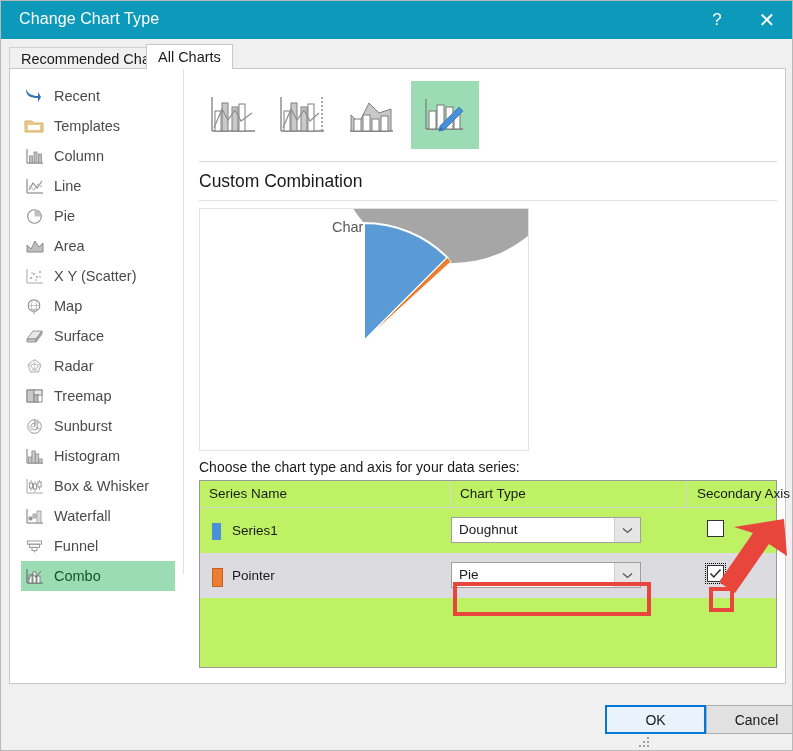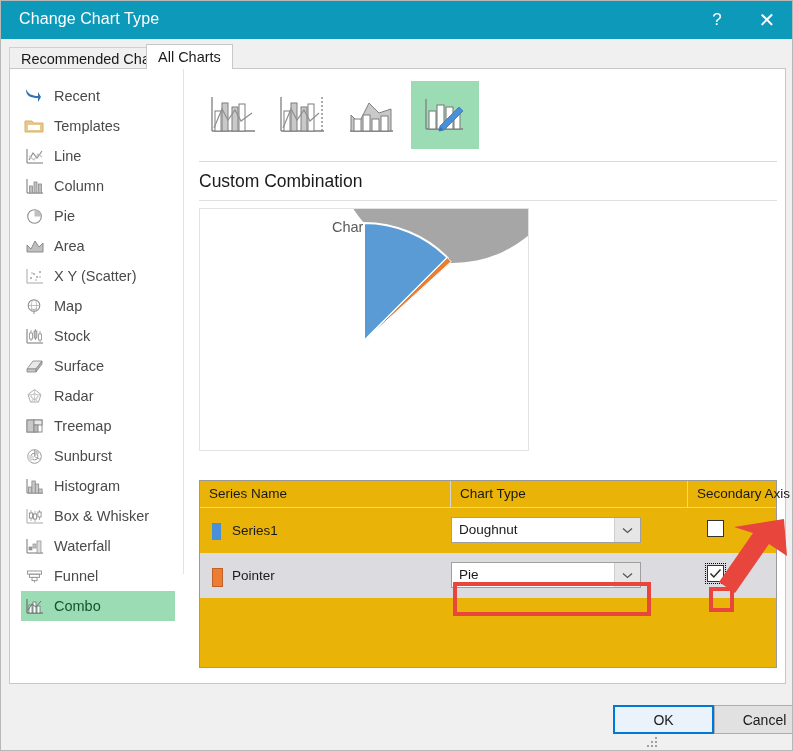--- a/index.html
+++ b/index.html
@@ -220,21 +220,21 @@
   }
 
   
   #series-table {
     position: absolute;
     left: 14px; top: 411px;
     width: 578px;
     height: 188px;
     border: 1px solid #9a9a9a;
     box-sizing: border-box;
-    background: #eab308;
+    background: #bef264;
   }
   #table-head {
     position: relative;
     height: 26px;
     border-bottom: 1px solid #d5d5d5;
   }
   .th {
     position: absolute;
     top: 0;
     height: 26px;
@@ -339,21 +339,21 @@
   #annot-arrow {
     position: absolute;
     left: 700px; top: 515px;
     z-index: 21;
     pointer-events: none;
   }
 
   
   #footer {
     position: absolute;
-    left: 12px; top: 683px;
+    left: 4px; top: 683px;
     width: 649px; height: 68px;
     background: #f0f0f0;
   }
   .dlgbtn {
     position: absolute;
     top: 21px;
     width: 101px; height: 29px;
     font-size: 14px;
     color: #1a1a1a;
     background: #e1e1e1;
@@ -422,38 +422,38 @@
             </svg>
         </span>
         <span class="side-label">Templates</span>
       </div>
 
       <div class="side-item">
         <span class="side-icon">
           <svg width="19" height="17" viewBox="0 0 19 17">
               <line x1="2" y1="1" x2="2" y2="15" stroke="#8c8c8c" stroke-width="1.2"></line>
               <line x1="2" y1="15" x2="18" y2="15" stroke="#8c8c8c" stroke-width="1.2"></line>
-              <polyline points="4,12 8,5 12,10 17,3" fill="none" stroke="#8c8c8c" stroke-width="1.1"></polyline>
-              <polyline points="4,8 9,12 13,6 17,9" fill="none" stroke="#bfbfbf" stroke-width="1.1"></polyline>
-            </svg>
-        </span>
-        <span class="side-label">Line</span>
-      </div>
-
-      <div class="side-item">
-        <span class="side-icon">
-          <svg width="19" height="17" viewBox="0 0 19 17">
-              <line x1="2" y1="1" x2="2" y2="15" stroke="#8c8c8c" stroke-width="1.2"></line>
-              <line x1="2" y1="15" x2="18" y2="15" stroke="#8c8c8c" stroke-width="1.2"></line>
               <rect x="4.5" y="8" width="3" height="7" fill="#bfbfbf" stroke="#8c8c8c" stroke-width="0.8"></rect>
               <rect x="9" y="4" width="3" height="11" fill="#bfbfbf" stroke="#8c8c8c" stroke-width="0.8"></rect>
               <rect x="13.5" y="6" width="3" height="9" fill="#bfbfbf" stroke="#8c8c8c" stroke-width="0.8"></rect>
             </svg>
         </span>
         <span class="side-label">Column</span>
+      </div>
+
+      <div class="side-item">
+        <span class="side-icon">
+          <svg width="19" height="17" viewBox="0 0 19 17">
+              <line x1="2" y1="1" x2="2" y2="15" stroke="#8c8c8c" stroke-width="1.2"></line>
+              <line x1="2" y1="15" x2="18" y2="15" stroke="#8c8c8c" stroke-width="1.2"></line>
+              <polyline points="4,12 8,5 12,10 17,3" fill="none" stroke="#8c8c8c" stroke-width="1.1"></polyline>
+              <polyline points="4,8 9,12 13,6 17,9" fill="none" stroke="#bfbfbf" stroke-width="1.1"></polyline>
+            </svg>
+        </span>
+        <span class="side-label">Line</span>
       </div>
 
       <div class="side-item">
         <span class="side-icon">
           <svg width="19" height="17" viewBox="0 0 19 17">
               <circle cx="9.5" cy="8.5" r="6.8" fill="#ffffff" stroke="#8c8c8c" stroke-width="1.1"></circle>
               <path d="M9.5,8.5 L9.5,1.7 A6.8,6.8 0 0,1 16.3,8.5 Z" fill="#bfbfbf"></path>
             </svg>
         </span>
         <span class="side-label">Pie</span>
@@ -492,35 +492,20 @@
               <circle cx="9" cy="7.5" r="5.8" fill="#ffffff" stroke="#8c8c8c" stroke-width="1.1"></circle>
               <ellipse cx="9" cy="7.5" rx="2.6" ry="5.8" fill="none" stroke="#b0b0b0" stroke-width="0.8"></ellipse>
               <line x1="3.2" y1="7.5" x2="14.8" y2="7.5" stroke="#b0b0b0" stroke-width="0.8"></line>
               <path d="M6,10 Q9,12 12,9.5 L12,12 Q9,14 6,12 Z" fill="#c0c0c0"></path>
               <line x1="9" y1="13.3" x2="9" y2="16" stroke="#8c8c8c" stroke-width="1"></line>
             </svg>
         </span>
         <span class="side-label">Map</span>
       </div>
 
-      <div class="side-item">
-        <span class="side-icon">
-          <svg width="19" height="17" viewBox="0 0 19 17">
-              <line x1="2" y1="1" x2="2" y2="15" stroke="#8c8c8c" stroke-width="1.2"></line>
-              <line x1="2" y1="15" x2="18" y2="15" stroke="#8c8c8c" stroke-width="1.2"></line>
-              <line x1="6" y1="2" x2="6" y2="13" stroke="#8c8c8c" stroke-width="0.8"></line>
-              <rect x="4.6" y="5" width="2.8" height="6" fill="#ffffff" stroke="#8c8c8c" stroke-width="0.8"></rect>
-              <line x1="10.5" y1="1" x2="10.5" y2="12" stroke="#8c8c8c" stroke-width="0.8"></line>
-              <rect x="9.1" y="3" width="2.8" height="7" fill="#bfbfbf" stroke="#8c8c8c" stroke-width="0.8"></rect>
-              <line x1="15" y1="3" x2="15" y2="14" stroke="#8c8c8c" stroke-width="0.8"></line>
-              <rect x="13.6" y="6" width="2.8" height="6" fill="#ffffff" stroke="#8c8c8c" stroke-width="0.8"></rect>
-            </svg>
-        </span>
-        <span class="side-label">Stock</span>
-      </div>
 
       <div class="side-item">
         <span class="side-icon">
           <svg width="19" height="17" viewBox="0 0 19 17">
               <polygon points="2,11 8,3 17,3 11,11" fill="#e8e8e8" stroke="#8c8c8c" stroke-width="0.9"></polygon>
               <polygon points="2,11 11,11 11,14 2,14" fill="#c8c8c8" stroke="#8c8c8c" stroke-width="0.9"></polygon>
               <polygon points="11,11 17,3 17,6 11,14" fill="#b0b0b0" stroke="#8c8c8c" stroke-width="0.9"></polygon>
             </svg>
         </span>
         <span class="side-label">Surface</span>
@@ -704,20 +689,21 @@
         <svg id="preview-svg" width="330" height="243" viewBox="0 0 330 243">
 
           <path d="M 164 132 L 164 14 A 118 118 0 1 1 250 54 Z" fill="#a6a6a6"></path>
 
           <path d="M 164 132 L 164 14 A 118 118 0 0 1 247.4 48.6 Z" fill="#5b9bd5" stroke="#ffffff" stroke-width="2"></path>
 
           <path d="M 164 132 L 247.4 48.6 A 118 118 0 0 1 251.1 52.6 Z" fill="#ed7d31" stroke="#ffffff" stroke-width="1"></path>
         </svg>
       </div>
 
+      <div id="choose-label">Choose the chart type and axis for your data series:</div>
 
       <div id="series-table">
 
         <div id="table-head">
           <div class="th" id="th-series">Series Name</div>
           <div class="th" id="th-type">Chart Type</div>
           <div class="th" id="th-axis">Secondary Axis</div>
         </div>
 
         <div class="trow">

